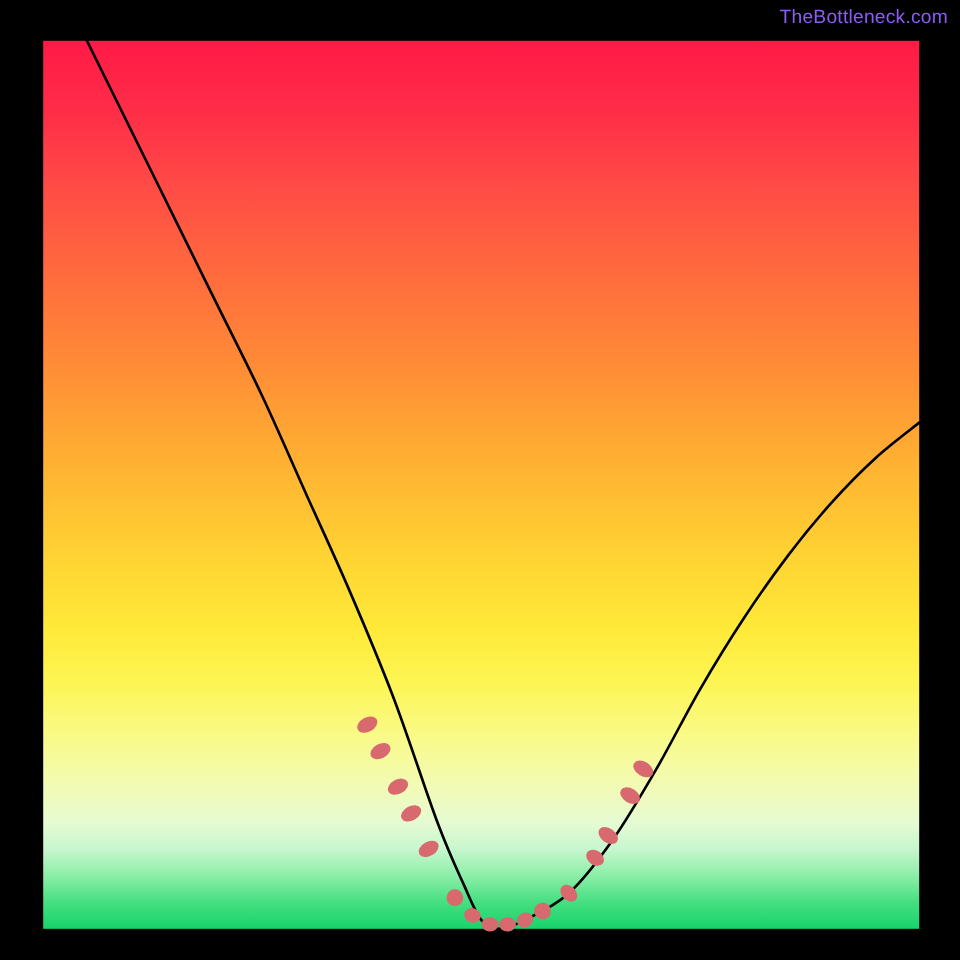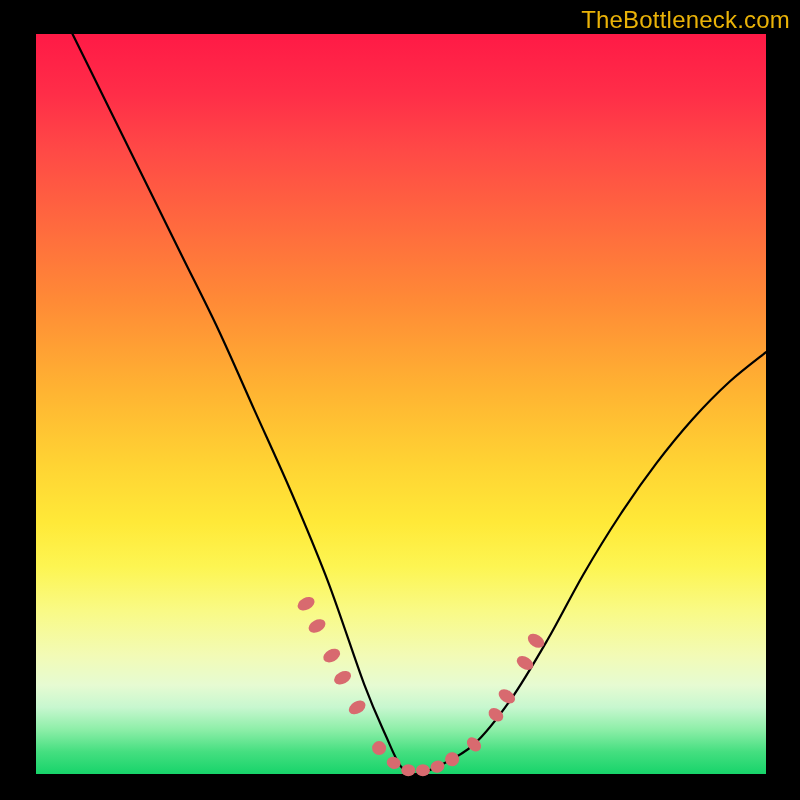--- a/index.html
+++ b/index.html
@@ -42,22 +42,22 @@
       #c7f7cf 91%,
       #8deea8 94%,
       #45df80 97%,
       #17d46a 100%
     );
   }
   .watermark {
     position: absolute;
     top: 6px;
     right: 10px;
-    color: #eab308;
-    font-size: 24px;
+    color: #8b5cf6;
+    font-size: 16px;
     font-weight: 500;
     letter-spacing: 0.2px;
     user-select: none;
   }
   svg.curve {
     position: absolute;
     left: 0;
     top: 0;
     width: 730px;
     height: 740px;

